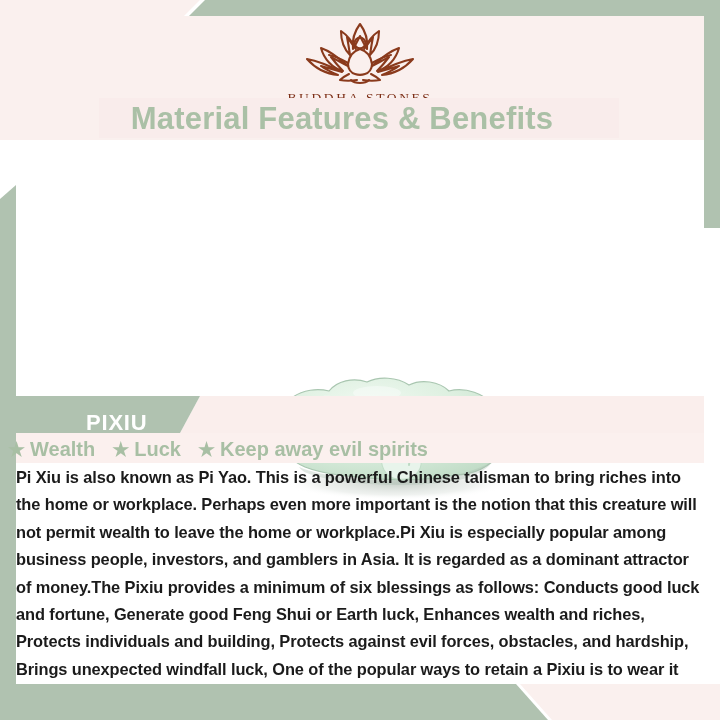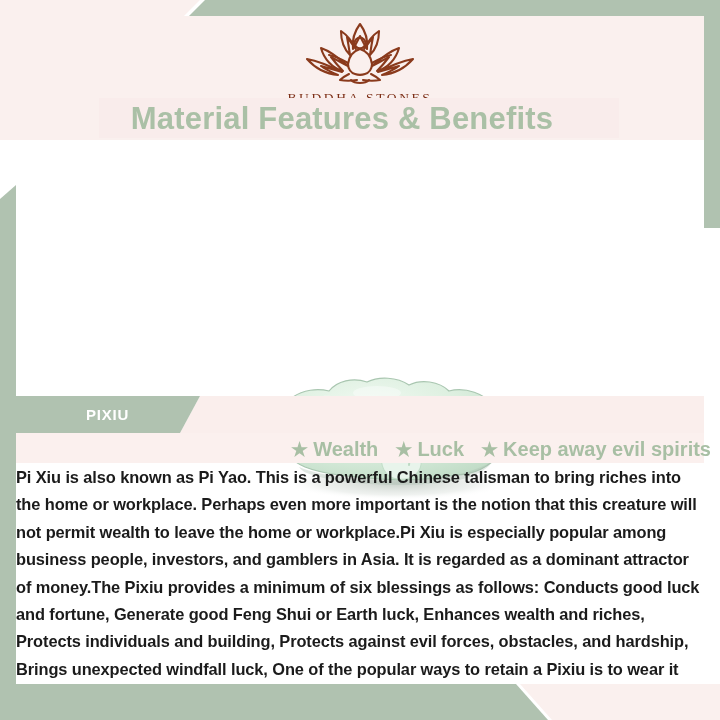--- a/index.html
+++ b/index.html
@@ -123,41 +123,41 @@
   }
   .label-pink {
     position: absolute;
     left: 180px; top: 0;
     width: 524px; height: 37px;
     background: #faeeec;
     clip-path: polygon(20px 0, 524px 0, 524px 37px, 0 37px);
   }
   .label-text {
     position: absolute;
-    left: 86px; top: 0;
+    left: 86px; top: 8px;
     height: 37px;
     line-height: 37px;
-    font-size: 15px;
+    font-size: 22px;
     font-weight: bold;
     color: #ffffff;
     letter-spacing: 0.8px;
   }
 
   
   .benefits-strip {
     position: absolute;
     left: 16px; top: 433px;
     width: 688px; height: 30px;
     background: #fbf0ee;
   }
   .benefits {
     position: absolute;
     left: 0; top: 435px;
     width: 720px;
-    text-align: right;
+    text-align: left;
     font-size: 20px;
     font-weight: bold;
     color: #a8bfa4;
     line-height: 28px;
     white-space: nowrap;
   }
   .benefits .star { font-size: 19px; margin: 0 5px 0 8px; }
   .benefits .bitem { margin-right: 9px; }
 
   

